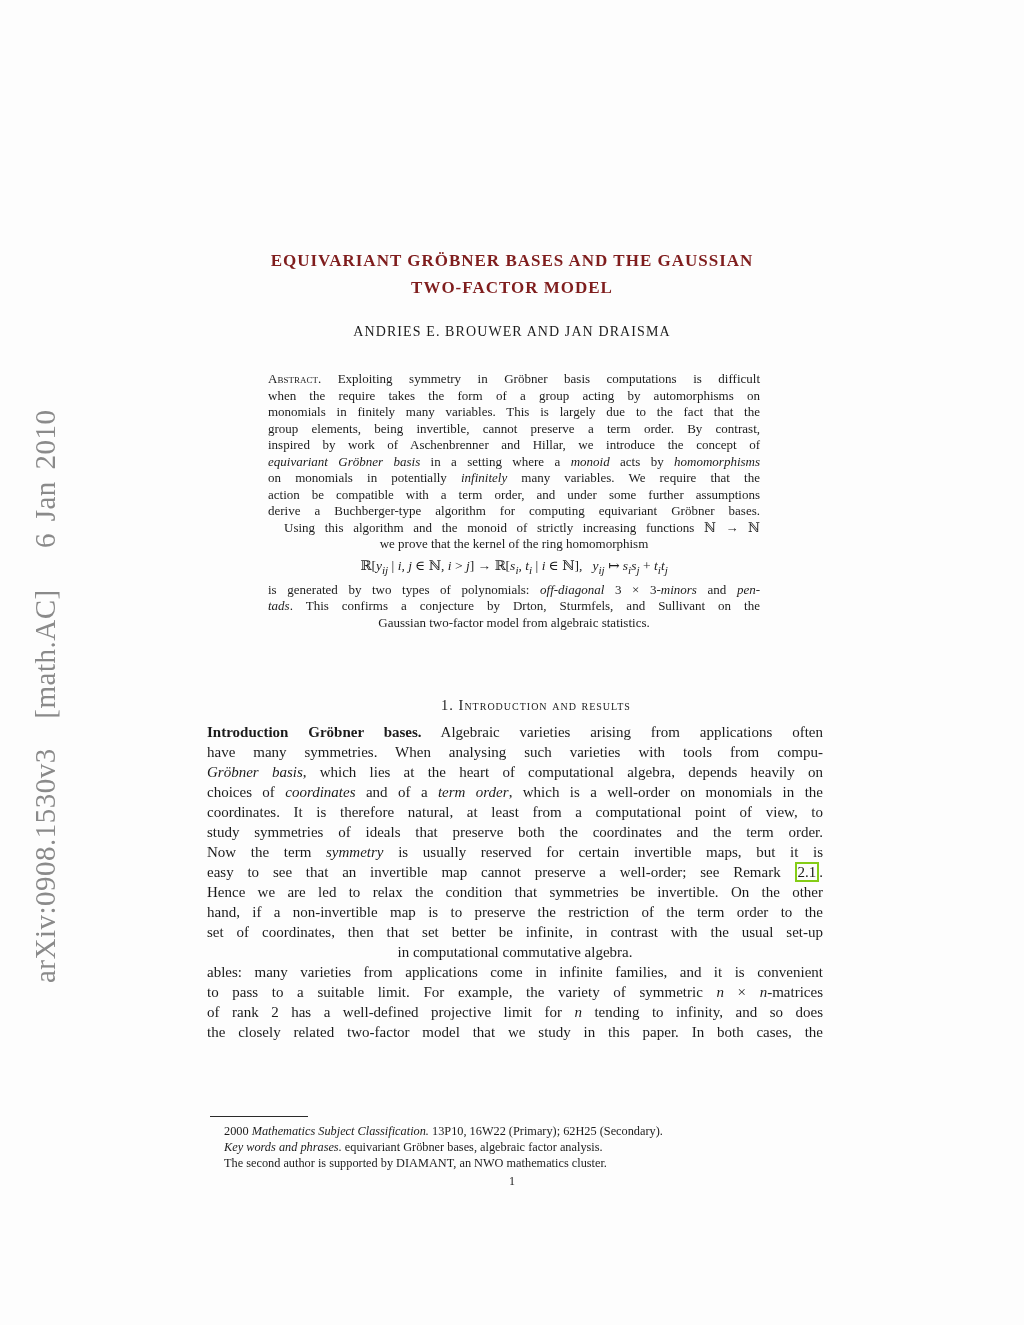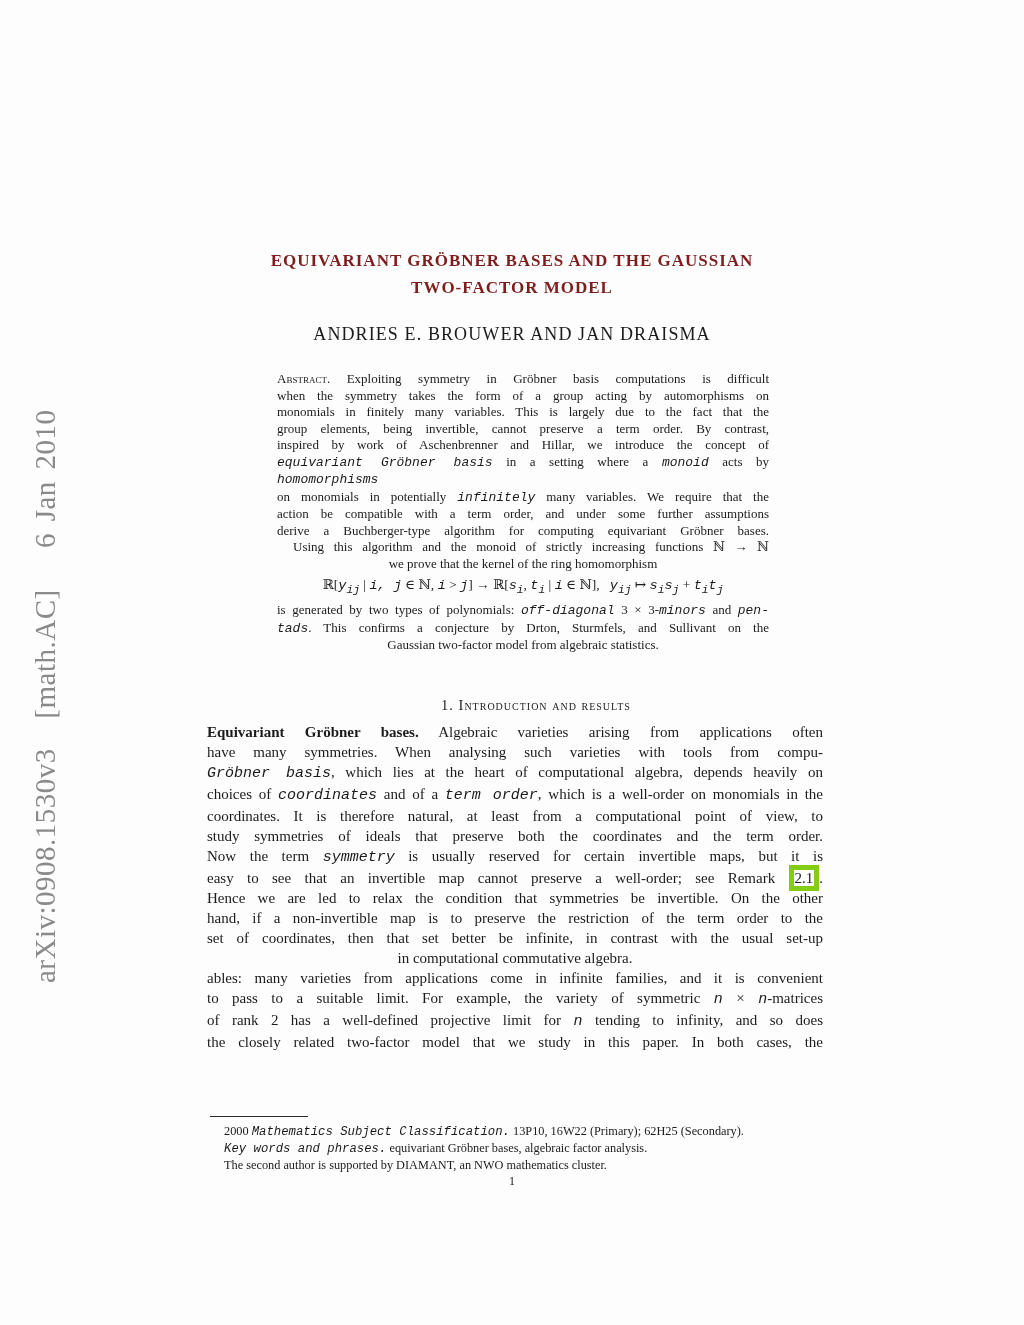--- a/index.html
+++ b/index.html
@@ -36,65 +36,65 @@
     font-size: 17px;
     line-height: 27px;
     letter-spacing: 1px;
     color: #7f1d1d;
   }
 
   .authors {
     position: absolute;
     top: 324px; left: 0; width: 1024px;
     text-align: center;
-    font-size: 18px;
+    font-size: 14px;
     letter-spacing: 1.1px;
   }
 
   .abstract {
     position: absolute;
-    left: 277px; top: 371px; width: 492px;
+    left: 268px; top: 371px; width: 492px;
     font-size: 13px;
     line-height: 16.5px;
   }
   .abstract .sc { font-variant: small-caps; }
 
   .tl { text-align: justify; text-align-last: justify; }
   .noj { text-align: center; text-align-last: auto; }
 
   .ind  { display: inline-block; width: 16px; }
   .ind2 { display: inline-block; width: 20px; }
 
   .formula {
     text-align: center;
     text-align-last: center;
     padding: 5px 0 4px 0;
     font-size: 13.5px;
   }
-  .formula i, .body i, .abstract i, .footnotes i { font-style: italic; font-family: Liberation Mono, monospace; }
+  .formula i, .body i, .abstract i, .footnotes i { font-style: italic; }
 
   .section-heading {
     position: absolute;
     top: 697px; left: 0; width: 1024px;
     text-align: center;
     font-variant: small-caps;
     font-size: 14.5px;
     letter-spacing: 1px;
     padding-left: 24px;
   }
 
   .body {
     position: absolute;
     left: 207px; top: 722px; width: 616px;
     font-size: 15px;
     line-height: 20px;
   }
 
   .ref {
-    border: 5px solid #84cc16;
+    border: 2px solid #84cc16;
     padding: 0 1px;
     cursor: pointer;
   }
 
   .footnote-rule {
     position: absolute;
     left: 210px; top: 1116px;
     width: 98px; height: 0;
     border-top: 1.6px solid #2a2a2a;
   }
@@ -128,21 +128,21 @@
   <div class="title">
     <div>EQUIVARIANT GRÖBNER BASES AND THE GAUSSIAN</div>
     <div>TWO-FACTOR MODEL</div>
   </div>
 
   <div class="authors">ANDRIES E. BROUWER AND JAN DRAISMA</div>
 
   <div class="abstract">
     <div>
         <div class="tl"><span class="sc">Abstract.</span> Exploiting symmetry in Gröbner basis computations is difficult</div>
-        <div class="tl">when the symmetry takes the form of a group acting by automorphisms on</div>
+        <div class="tl">when the require takes the form of a group acting by automorphisms on</div>
         <div class="tl">monomials in finitely many variables. This is largely due to the fact that the</div>
         <div class="tl">group elements, being invertible, cannot preserve a term order. By contrast,</div>
         <div class="tl">inspired by work of Aschenbrenner and Hillar, we introduce the concept of</div>
         <div class="tl"><i>equivariant Gröbner basis</i> in a setting where a <i>monoid</i> acts by <i>homomorphisms</i></div>
         <div class="tl">on monomials in potentially <i>infinitely</i> many variables. We require that the</div>
         <div class="tl">action be compatible with a term order, and under some further assumptions</div>
         <div class="tl">derive a Buchberger-type algorithm for computing equivariant Gröbner bases.</div>
         <div class="tl"><span class="ind"></span>Using this algorithm and the monoid of strictly increasing functions ℕ → ℕ</div>
       </div>
     <div class="tl noj">we prove that the kernel of the ring homomorphism</div>
@@ -151,21 +151,21 @@
         <div class="tl">is generated by two types of polynomials: <i>off-diagonal</i> 3 × 3-<i>minors</i> and <i>pen-</i></div>
         <div class="tl"><i>tads</i>. This confirms a conjecture by Drton, Sturmfels, and Sullivant on the</div>
       </div>
     <div class="tl noj">Gaussian two-factor model from algebraic statistics.</div>
   </div>
 
   <div class="section-heading">1. Introduction and results</div>
 
   <div class="body">
     <div>
-        <div class="tl"><b>Equivariant Gröbner bases.</b> Algebraic varieties arising from applications often</div>
+        <div class="tl"><b>Introduction Gröbner bases.</b> Algebraic varieties arising from applications often</div>
         <div class="tl">have many symmetries. When analysing such varieties with tools from compu-</div>
         <div class="tl"><i>Gröbner basis</i>, which lies at the heart of computational algebra, depends heavily on</div>
         <div class="tl">choices of <i>coordinates</i> and of a <i>term order</i>, which is a well-order on monomials in the</div>
         <div class="tl">coordinates. It is therefore natural, at least from a computational point of view, to</div>
         <div class="tl">study symmetries of ideals that preserve both the coordinates and the term order.</div>
         <div class="tl">Now the term <i>symmetry</i> is usually reserved for certain invertible maps, but it is</div>
         <div class="tl">easy to see that an invertible map cannot preserve a well-order; see Remark <span class="ref">2.1</span>.</div>
         <div class="tl">Hence we are led to relax the condition that symmetries be invertible. On the other</div>
         <div class="tl">hand, if a non-invertible map is to preserve the restriction of the term order to the</div>
         <div class="tl">set of coordinates, then that set better be infinite, in contrast with the usual set-up</div>

